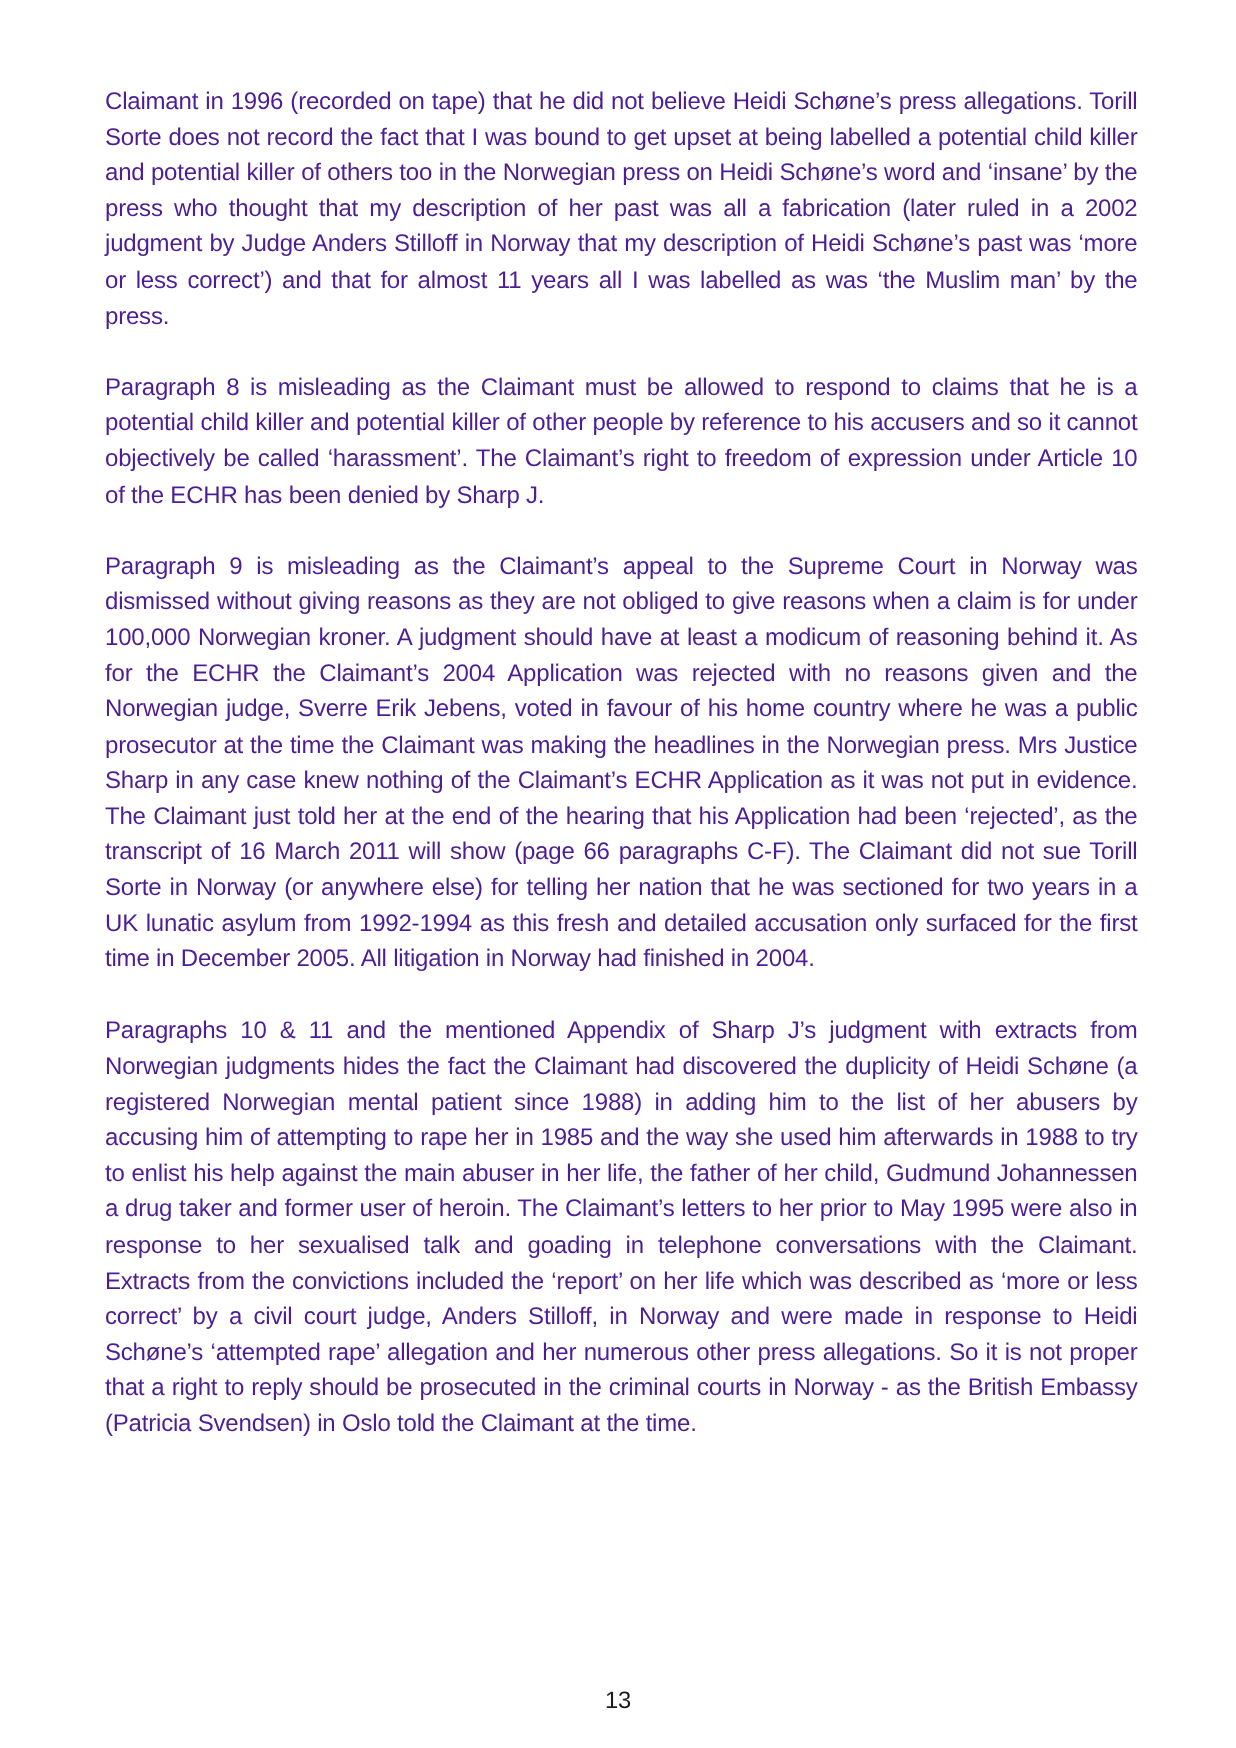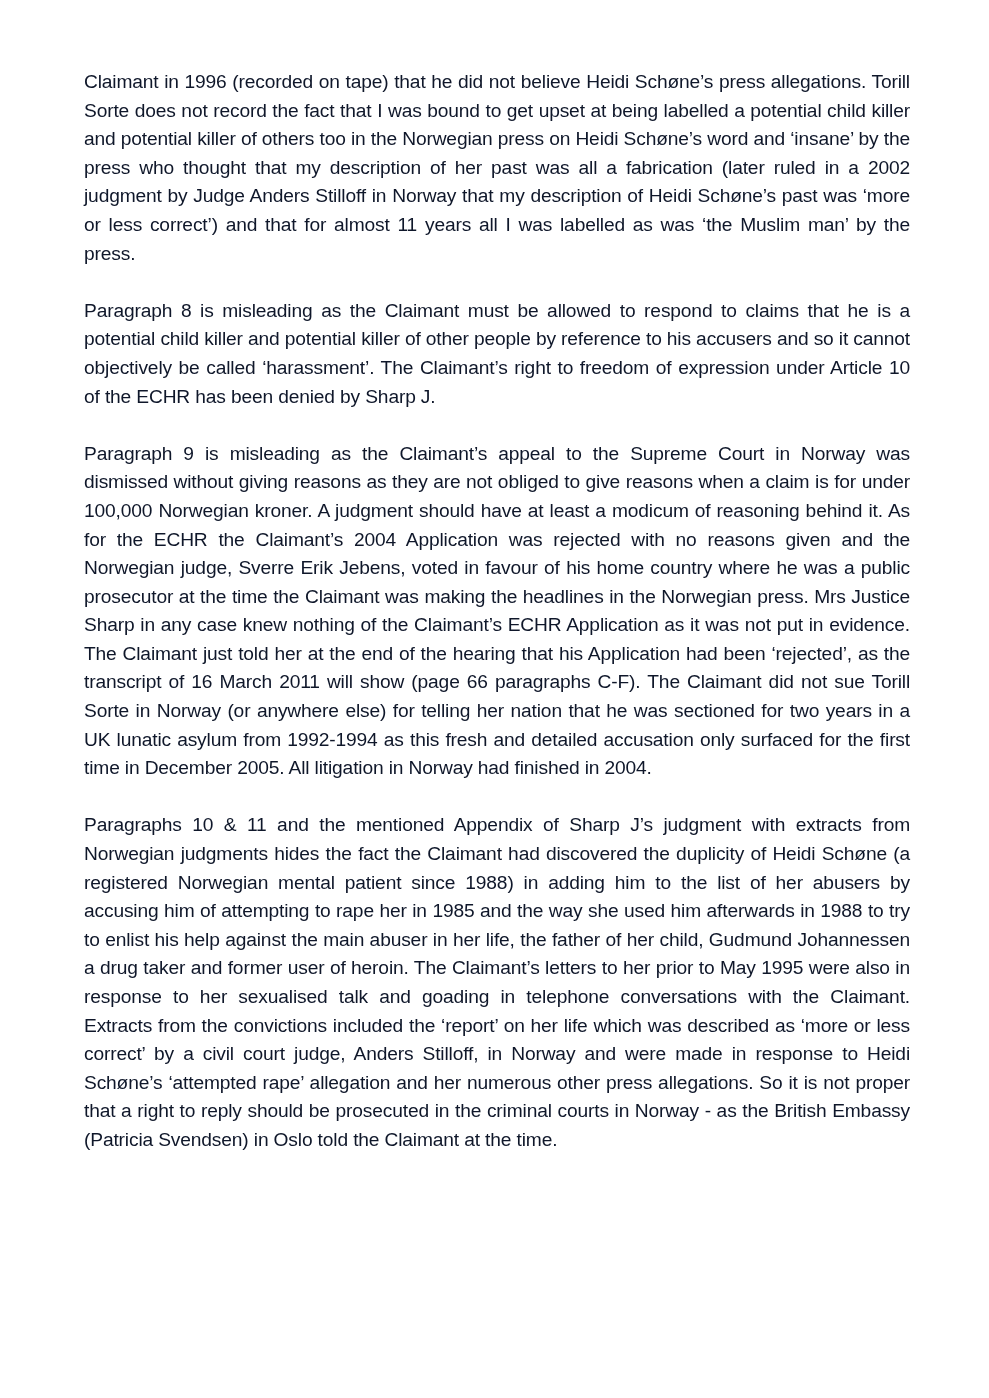--- a/index.html
+++ b/index.html
@@ -22,21 +22,21 @@
       background: #ffffff;
     }
     .text-body {
       position: absolute;
       left: 84px;
       top: 68px;
       width: 826px;
       font-family: "Liberation Sans", sans-serif;
       font-size: 19.2px;
       line-height: 28.6px;
-      color: #0f172a;
+      color: #4c1d95;
       text-align: justify;
       letter-spacing: -0.15px;
       word-spacing: 0px;
     }
     .para {
       margin: 0 0 28.6px 0;
     }
     .para-ref {
       text-underline-offset: 2px;
     }
@@ -62,13 +62,14 @@
     </p>
 
     <p class="para"><span class="para-ref">Paragraph 8</span><span> is misleading as the Claimant must be allowed to respond to claims that he is a potential child killer and potential killer of other people by reference to his accusers and so it cannot objectively be called ‘harassment’. The Claimant’s right to freedom of expression under Article 10 of the ECHR has been denied by Sharp J.</span></p>
 
     <p class="para"><span class="para-ref">Paragraph 9</span><span> is misleading as the Claimant’s appeal to the Supreme Court in Norway was dismissed without giving reasons as they are not obliged to give reasons when a claim is for under 100,000 Norwegian kroner. A judgment should have at least a modicum of reasoning behind it. As for the ECHR the Claimant’s 2004 Application was rejected with no reasons given and the Norwegian judge, Sverre Erik Jebens, voted in favour of his home country where he was a public prosecutor at the time the Claimant was making the headlines in the Norwegian press. Mrs Justice Sharp in any case knew nothing of the Claimant’s ECHR Application as it was not put in evidence. The Claimant just told her at the end of the hearing that his Application had been ‘rejected’, as the transcript of 16 March 2011 will show (page 66 paragraphs C-F). The Claimant did not sue Torill Sorte in Norway (or anywhere else) for telling her nation that he was sectioned for two years in a UK lunatic asylum from 1992-1994 as this fresh and detailed accusation only surfaced for the first time in December 2005. All litigation in Norway had finished in 2004.</span></p>
 
     <p class="para"><span class="para-ref">Paragraphs 10 &amp; 11</span><span> and the mentioned Appendix of Sharp J’s judgment with extracts from Norwegian judgments hides the fact the Claimant had discovered the duplicity of Heidi Schøne (a registered Norwegian mental patient since 1988) in adding him to the list of her abusers by accusing him of attempting to rape her in 1985 and the way she used him afterwards in 1988 to try to enlist his help against the main abuser in her life, the father of her child, Gudmund Johannessen a drug taker and former user of heroin. The Claimant’s letters to her prior to May 1995 were also in response to her sexualised talk and goading in telephone conversations with the Claimant. Extracts from the convictions included the ‘report’ on her life which was described as ‘more or less correct’ by a civil court judge, Anders Stilloff, in Norway and were made in response to Heidi Schøne’s ‘attempted rape’ allegation and her numerous other press allegations. So it is not proper that a right to reply should be prosecuted in the criminal courts in Norway - as the British Embassy (Patricia Svendsen) in Oslo told the Claimant at the time.</span></p>
 
   </div>
 
+  <div class="page-number">13</div>
 </div>
 
 </body></html>

